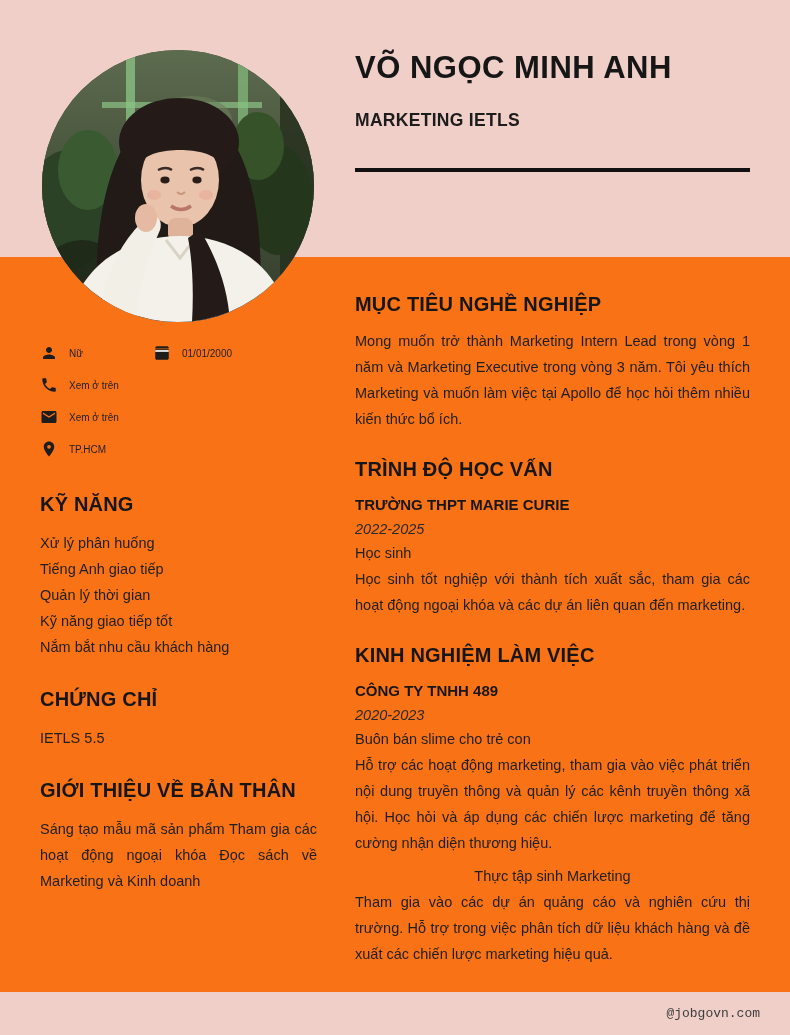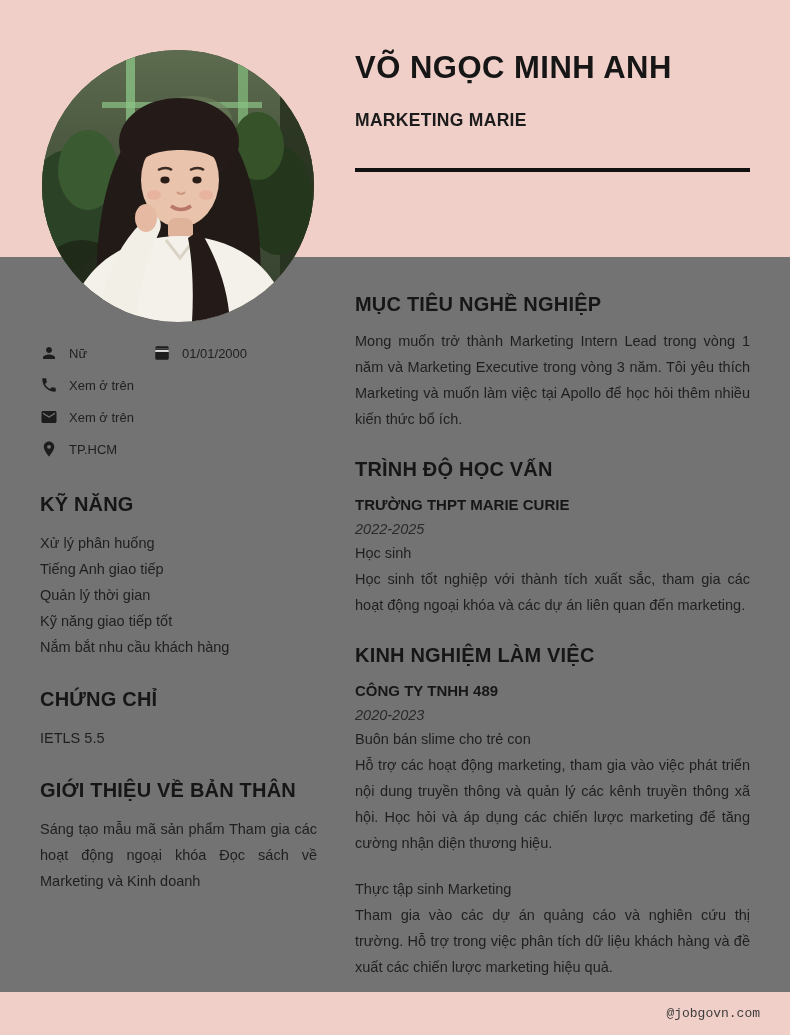--- a/index.html
+++ b/index.html
@@ -1,19 +1,19 @@
 <!DOCTYPE html>
 <html><head>
 <meta charset="utf-8">
 <style>
   * { margin:0; padding:0; box-sizing:border-box; }
   html,body { background:#e8e8e8; }
   .page {
     position:relative; width:790px; height:1035px; margin:0 auto;
-    background:#737373; overflow:hidden;
+    background:#f97316; overflow:hidden;
     font-family:"Liberation Sans", sans-serif; color:#212121;
   }
   .header-bg {
     position:absolute; left:0; top:0; width:790px; height:257px;
     background:#f0cfc8;
   }
   .footer-bar {
     position:absolute; left:0; top:992px; width:790px; height:43px;
     background:#f0cfc8;
     text-align:center;
@@ -31,39 +31,39 @@
   .header-text { position:absolute; left:355px; top:50px; width:395px; }
   .name { font-size:31px; font-weight:700; color:#161616; letter-spacing:.5px; }
   .job-title { font-size:17.5px; font-weight:700; color:#1c1c1c; margin-top:24px; letter-spacing:.3px; }
   .rule { width:395px; height:4px; background:#111; margin-top:37px; }
 
   
   .sidebar { position:absolute; left:40px; top:337px; width:277px; }
   .info-row { display:flex; align-items:center; height:32px; }
   .icn { width:18px; height:18px; flex:0 0 18px; margin-right:11px; display:inline-flex; }
   .icn svg { width:18px; height:18px; }
-  .info-label { font-size:13px; color:#1f1f1f; }
+  .info-label { font-size:10px; color:#1f1f1f; }
   .cell-gender { width:84px; }
   .section-h {
     font-size:20px; font-weight:700; color:#161616; letter-spacing:.2px;
   }
   .sidebar .section-h { margin-top:28px; margin-bottom:14px; }
   .skill-item { font-size:14.5px; line-height:26px; color:#1f1f1f; }
   .cert-item { font-size:14.5px; line-height:26px; color:#1f1f1f; }
   .about-text { font-size:14.5px; line-height:26px; color:#1f1f1f; text-align:justify; }
 
   
   .main-col { position:absolute; left:355px; top:293px; width:395px; }
   .main-col .section-h { margin-bottom:12px; }
   .para { font-size:14.5px; line-height:26px; text-align:justify; color:#1f1f1f; }
   .block-gap { margin-top:26px; }
   .sub-title { font-size:15px; font-weight:700; color:#161616; line-height:24px; }
   .period { font-size:14.5px; font-style:italic; color:#2a2a2a; line-height:24px; }
   .role { font-size:14.5px; color:#1f1f1f; line-height:24px; margin-bottom:1px; }
-  .pos2 { margin-top:21px; }
+  .pos2 { margin-top:8px;text-align:center; }
 </style>
 </head>
 <body>
 
 <div class="page">
 
   <div class="header-bg"></div>
 
   <div class="photo-wrap">
 
@@ -108,21 +108,21 @@
 
       <path d="M58,272 C60,230 76,196 100,172 C110,162 122,166 118,180 C104,212 96,240 94,272 Z" fill="#f2efe7"></path>
       <ellipse cx="104" cy="168" rx="11" ry="14" fill="#e6baa2"></ellipse>
 
       <path d="M158,180 C176,210 186,240 188,272 L150,272 C152,238 150,208 146,188 Z" fill="#241b18"></path>
     </svg>
   </div>
 
   <div class="header-text">
     <div class="name">VÕ NGỌC MINH ANH</div>
-    <div class="job-title">MARKETING MARIE</div>
+    <div class="job-title">MARKETING IETLS</div>
     <div class="rule"></div>
   </div>
 
   <aside class="sidebar">
 
     <div class="info-row">
       <span class="icn">
         <svg viewBox="0 0 24 24" fill="#1d1d1d">
             <path d="M12 12c2.21 0 4-1.79 4-4s-1.79-4-4-4-4 1.79-4 4 1.79 4 4 4zm0 2c-2.67 0-8 1.34-8 4v2h16v-2c0-2.66-5.33-4-8-4z"></path>
           </svg>

